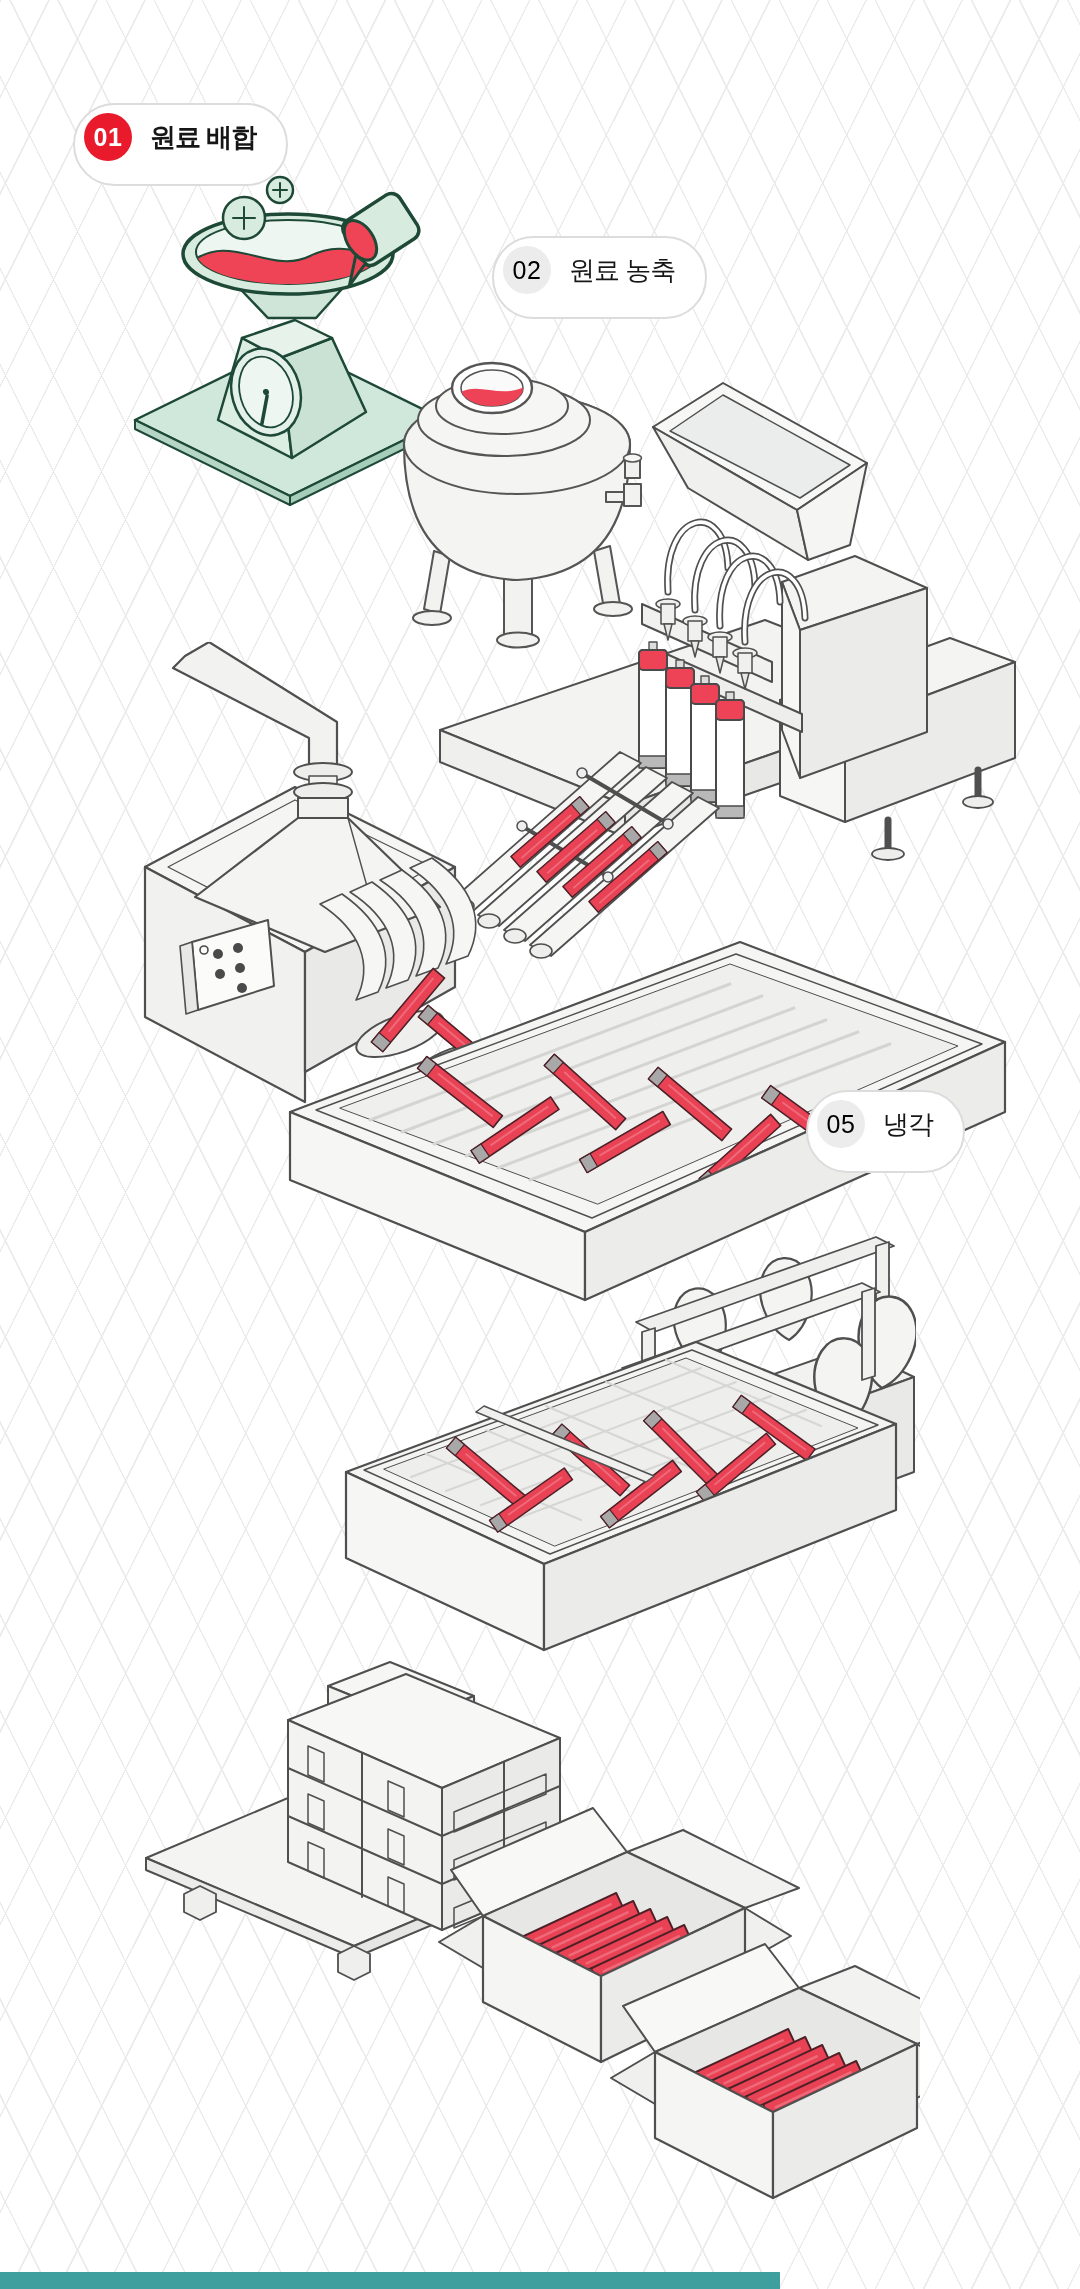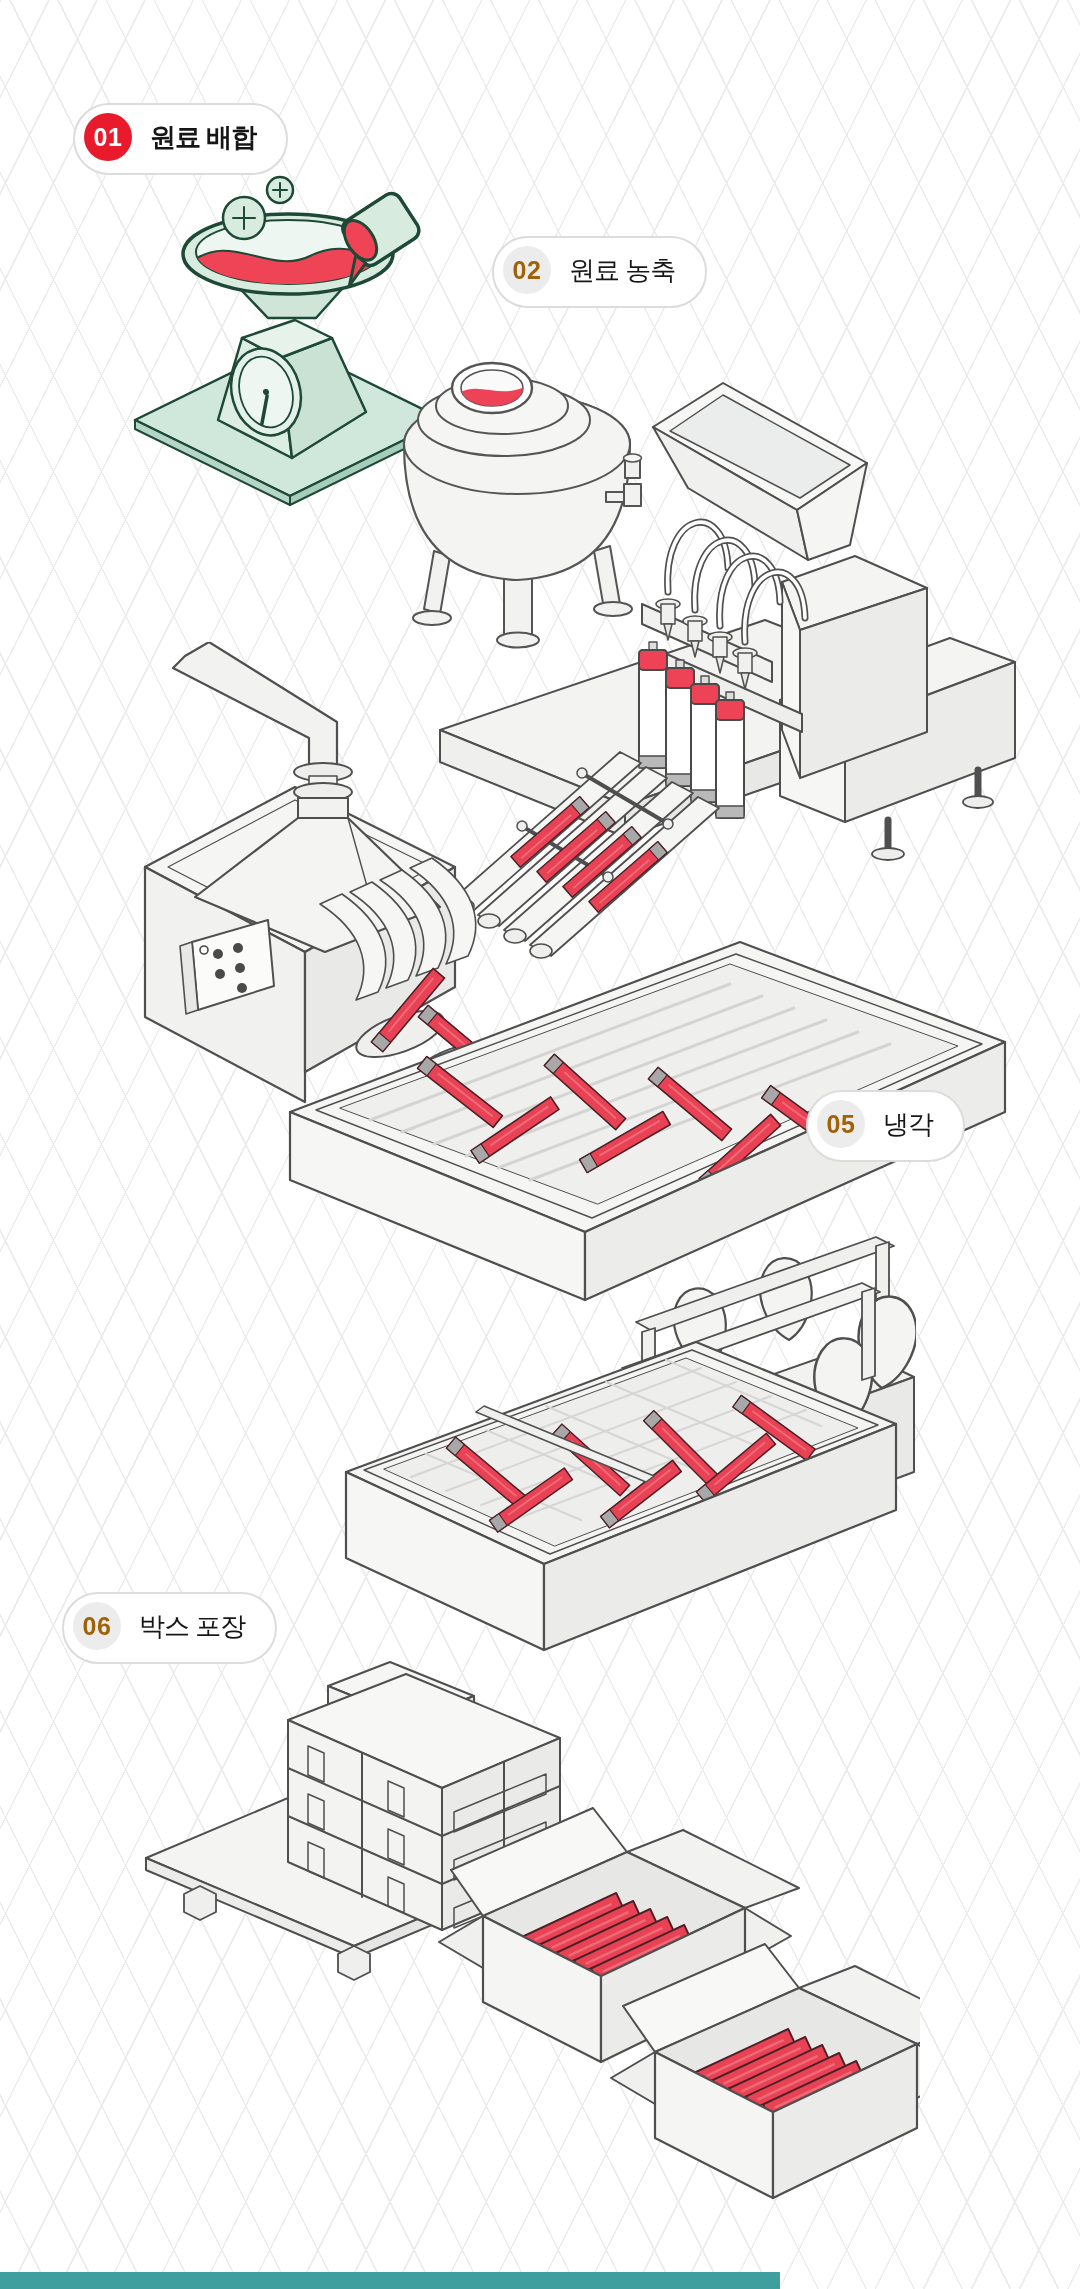--- a/index.html
+++ b/index.html
@@ -7,26 +7,26 @@
     position:relative;width:1080px;height:2289px;overflow:hidden;
     background-color:#ffffff;
     background-image:
       repeating-linear-gradient(63.43deg,#ececec 0 1.5px,transparent 1.5px 43px),
       repeating-linear-gradient(116.57deg,#ececec 0 1.5px,transparent 1.5px 43px);
     font-family:"Liberation Sans",sans-serif;
   }
   .step-pill{
     position:absolute;display:flex;align-items:center;gap:18px;
     background:#ffffff;border:2px solid #dcdcdc;border-radius:48px;
-    padding:8px 30px 12px 9px;z-index:50;
+    padding:8px 30px 23px 9px;z-index:50;
   }
   .badge{
     width:48px;height:48px;border-radius:50%;flex:0 0 auto;
     display:flex;align-items:center;justify-content:center;
-    background:#ececec;color:#a16207;font-size:25px;font-weight:700;letter-spacing:.5px;
+    background:#ececec;color:#000000;font-size:25px;font-weight:400;letter-spacing:.5px;
   }
   .badge-active{background:#e81a2b;color:#ffffff;font-weight:700;}
   .step-text{font-size:26px;color:#161616;font-weight:500;letter-spacing:-1px;white-space:nowrap;}
   .pill-01 .step-text{font-weight:800;}
   .ill{position:absolute;}
   svg polygon,svg path,svg line,svg rect,svg ellipse,svg circle{stroke-linejoin:round;stroke-linecap:round;}
   .footer-bar{position:absolute;left:0;bottom:0;width:780px;height:17px;background:#3f9e9e;z-index:60;}
 </style>
 </head>
 <body>
@@ -415,19 +415,15 @@
     <span class="step-text">원료 배합</span>
   </div>
   <div class="step-pill" style="left:492px;top:236px">
     <span class="badge">02</span>
     <span class="step-text">원료 농축</span>
   </div>
   <div class="step-pill" style="left:806px;top:1090px">
     <span class="badge">05</span>
     <span class="step-text">냉각</span>
   </div>
-  <div class="step-pill" style="left:62px;top:1592px">
-    <span class="badge">06</span>
-    <span class="step-text">박스 포장</span>
-  </div>
 
   <div class="footer-bar"></div>
 </div>
 
 </body></html>

